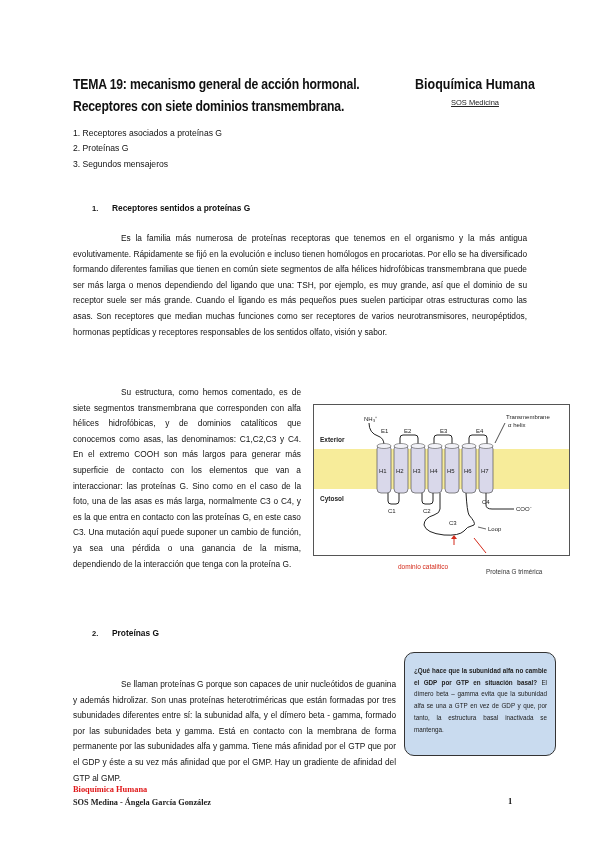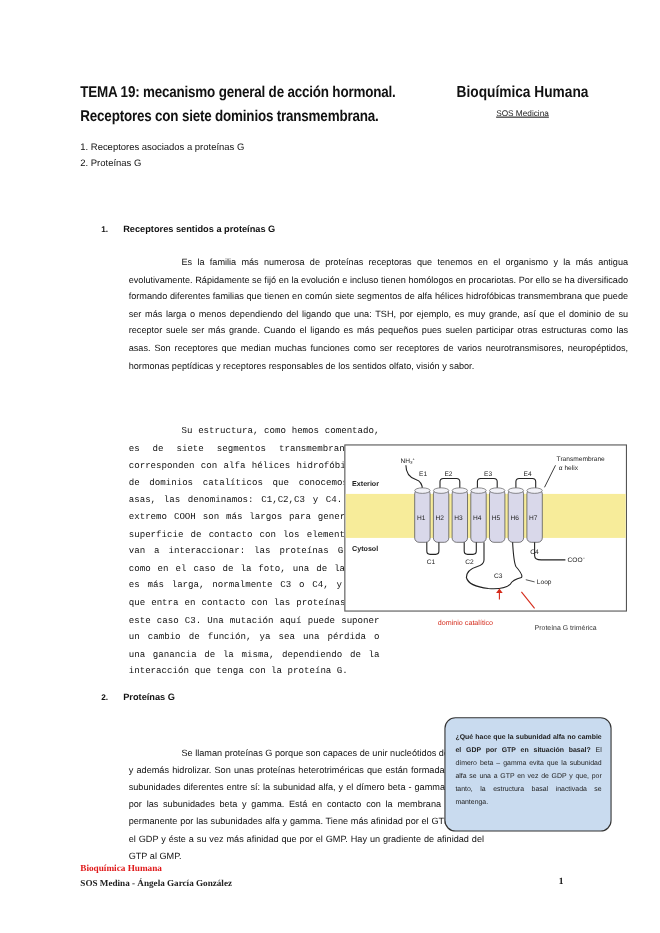--- a/index.html
+++ b/index.html
@@ -7,21 +7,21 @@
   .page { position:absolute; left:0; top:0; width:484px; height:848px; background:#fff; }
   .title-block { position:absolute; left:73px; top:73px; width:300px; }
   .title-line { font-family:"Liberation Sans", sans-serif; font-weight:bold; font-size:14.2px; line-height:22px; letter-spacing:-0.2px; transform:scaleX(0.86); transform-origin:left; white-space:nowrap; color:#111; }
   .brand { position:absolute; left:405px; top:73px; width:140px; text-align:center; }
   .brand-title { font-weight:bold; font-size:14.5px; line-height:22px; transform:scaleX(0.86); white-space:nowrap; }
   .brand-sub { font-size:7.5px; line-height:16px; color:#222;text-decoration:underline; }
   .toc { position:absolute; left:73px; top:126px; font-size:8.6px; line-height:15.3px; }
   .toc div { white-space:nowrap; }
   .sec-head { position:absolute; font-size:8.4px; font-weight:bold; white-space:nowrap; }
   .sec-head .num { display:inline-block; width:20px; font-weight:bold; font-size:7.5px; }
-  .para { position:absolute; font-size:8.3px; line-height:15.6px; text-align:justify; text-align-last:left;margin-left:44px; }
+  .para { position:absolute; font-size:8.3px; line-height:15.6px; text-align:justify; text-align-last:left; }
   .para p { margin:0; text-indent:48px; }
   .figure { position:absolute; left:313px; top:404px; width:255px; height:150px; border:1px solid #555; background:#fff; overflow:hidden; }
   .fig-caption-red { position:absolute; left:398px; top:563px; font-size:6.5px; color:#d42a1a; white-space:nowrap; }
   .fig-caption-g { position:absolute; left:486px; top:568px; font-size:6.3px; color:#333; white-space:nowrap; }
   .callout { position:absolute; left:404px; top:652px; width:152px; height:104px; background:#c9dbef; border:1.5px solid #333; border-radius:10px; box-sizing:border-box; padding:12px 8px 6px 9px; font-size:6.3px; line-height:11.7px; text-align:justify; color:#222; }
   .callout b { font-weight:bold; }
   .footer { position:absolute; left:73px; top:783px; }
   .footer-red { font-family:"Liberation Serif", serif; font-weight:bold; font-size:8.4px; color:#e0191a; line-height:13px; }
   .footer-auth { font-family:"Liberation Serif", serif; font-weight:bold; font-size:8.3px; color:#222; line-height:13px; }
   .page-num { position:absolute; left:508px; top:796px; font-family:"Liberation Serif", serif; font-weight:bold; font-size:8.6px; }
@@ -37,31 +37,32 @@
   </div>
 
   <div class="brand">
     <div class="brand-title">Bioquímica Humana</div>
     <div class="brand-sub">SOS Medicina</div>
   </div>
 
   <div class="toc">
     <div>1. Receptores asociados a proteínas G</div>
     <div>2. Proteínas G</div>
+    <div>3. Segundos mensajeros</div>
   </div>
 
   <div class="sec-head" style="left:92px; top:203px;">
     <span class="num">1.</span><span>Receptores sentidos a proteínas G</span>
   </div>
 
   <div class="para" style="left:73px; top:231px; width:454px;">
     <p>Es la familia más numerosa de proteínas receptoras que tenemos en el organismo y la más antigua evolutivamente. Rápidamente se fijó en la evolución e incluso tienen homólogos en procariotas. Por ello se ha diversificado formando diferentes familias que tienen en común siete segmentos de alfa hélices hidrofóbicas transmembrana que puede ser más larga o menos dependiendo del ligando que una: TSH, por ejemplo, es muy grande, así que el dominio de su receptor suele ser más grande. Cuando el ligando es más pequeños pues suelen participar otras estructuras como las asas. Son receptores que median muchas funciones como ser receptores de varios neurotransmisores, neuropéptidos, hormonas peptídicas y receptores responsables de los sentidos olfato, visión y sabor.</p>
   </div>
 
-  <div class="para" style="left:73px; top:385px; width:228px;font-family:Liberation Mono, monospace;">
+  <div class="para" style="left:73px; top:385px; width:228px;">
     <p>Su estructura, como hemos comentado, es de siete segmentos transmembrana que corresponden con alfa hélices hidrofóbicas, y de dominios catalíticos que conocemos como asas, las denominamos: C1,C2,C3 y C4. En el extremo COOH son más largos para generar más superficie de contacto con los elementos que van a interaccionar: las proteínas G. Sino como en el caso de la foto, una de las asas es más larga, normalmente C3 o C4, y es la que entra en contacto con las proteínas G, en este caso C3. Una mutación aquí puede suponer un cambio de función, ya sea una pérdida o una ganancia de la misma, dependiendo de la interacción que tenga con la proteína G.</p>
   </div>
 
   <div class="figure">
     <svg width="255" height="150" viewBox="0 0 255 150" style="font-family:'Liberation Sans', sans-serif;">
       <rect x="0" y="44" width="255" height="40" fill="#f7ec9a"></rect>
       <text x="6" y="37" font-size="6.5" font-weight="bold" fill="#222">Exterior</text>
       <text x="6" y="96" font-size="6.5" font-weight="bold" fill="#222">Cytosol</text>
       <text x="50" y="16" font-size="6" fill="#222">NH₃⁺</text>
       <path d="M55 18 Q55 28 64 31 Q70 33 70 40" stroke="#222" stroke-width="1" fill="none"></path>

